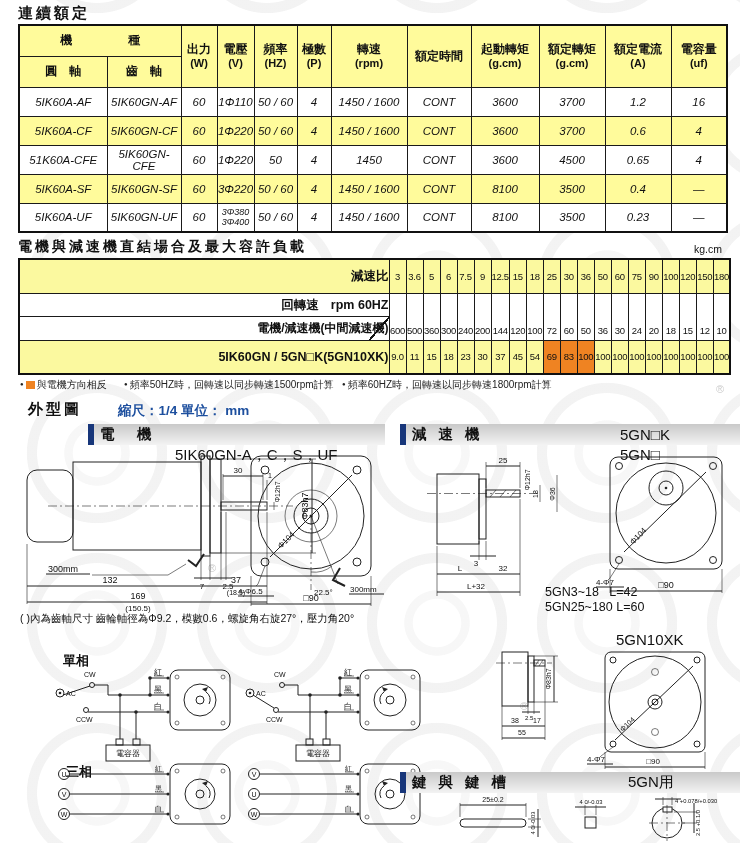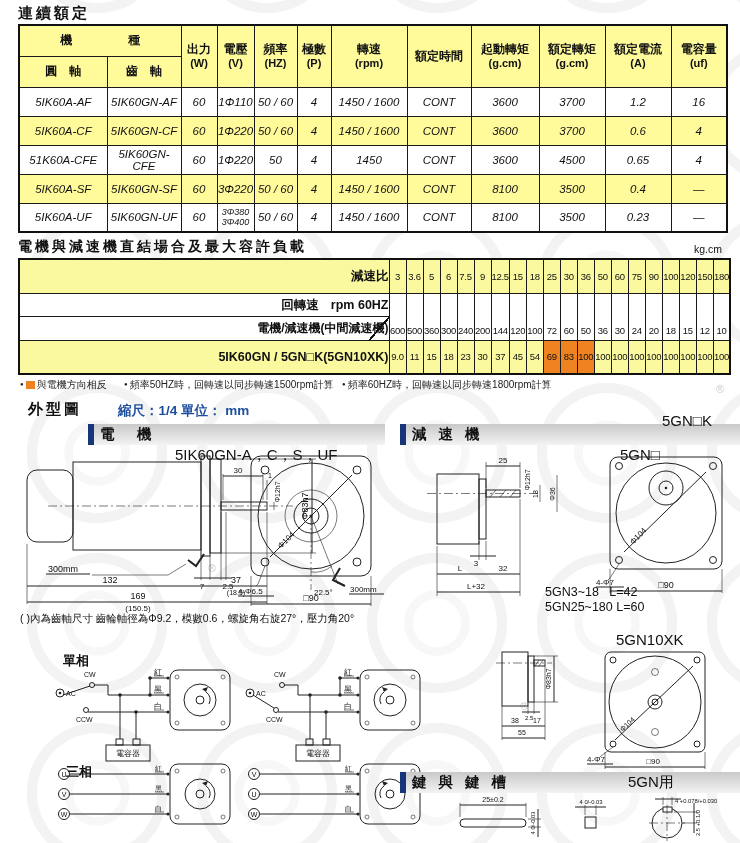--- a/index.html
+++ b/index.html
@@ -325,21 +325,21 @@
   <div class="strip" style="left:88px;top:424px;width:297px;">
     <span class="bar"></span>
     <span class="tt">電　機</span>
   </div>
   <div class="model" style="left:175px;top:446px;">5IK60GN-A，C，S，UF</div>
 
   <div class="strip" style="left:400px;top:424px;width:340px;">
     <span class="bar"></span>
     <span class="tt">減 速 機</span>
   </div>
-  <div class="model" style="left:620px;top:412px;margin-left:42px;">5GN□K</div>
+  <div class="model" style="left:620px;top:426px;">5GN□K</div>
   <div class="model" style="left:620px;top:446px;">5GN□</div>
 
   <svg style="left:18px;top:454px;" width="365" height="158" viewBox="0 0 365 158">
     <rect x="9" y="16" width="46" height="72" rx="10"></rect>
     <rect x="55" y="8" width="128" height="88"></rect>
     <rect x="183" y="2" width="9" height="100"></rect>
     <rect x="192" y="5" width="11" height="94"></rect>
     <rect x="203" y="48" width="46" height="8"></rect>
     <line class="cl" x1="30" y1="52" x2="275" y2="52"></line>
     <line class="thin" x1="205" y1="46" x2="205" y2="20"></line>

